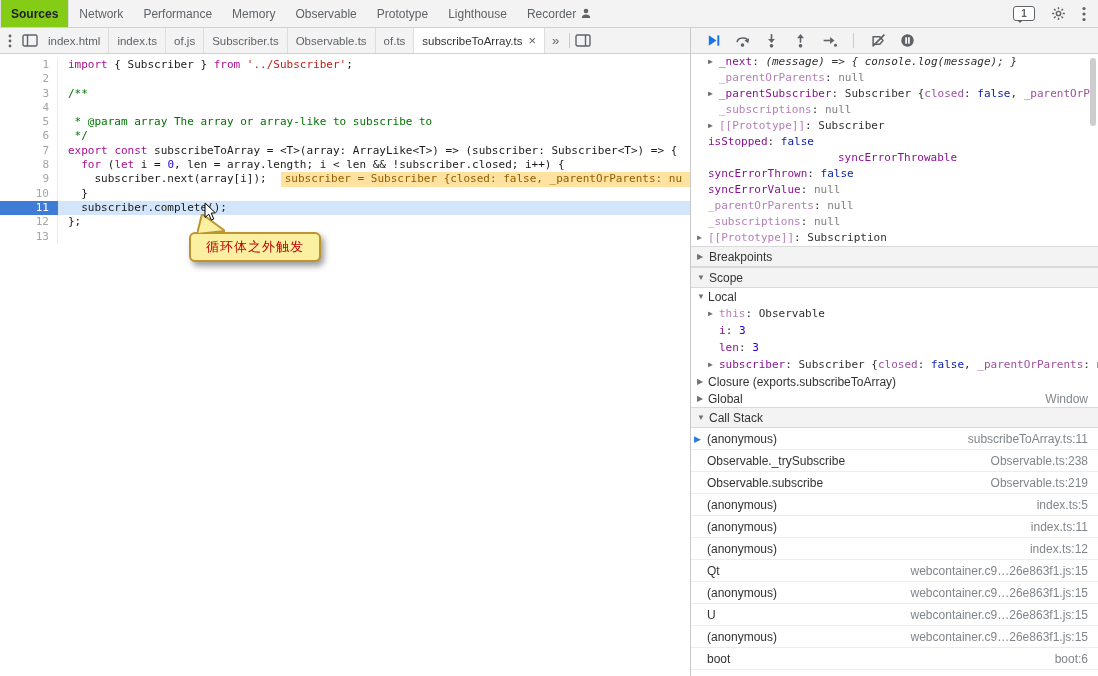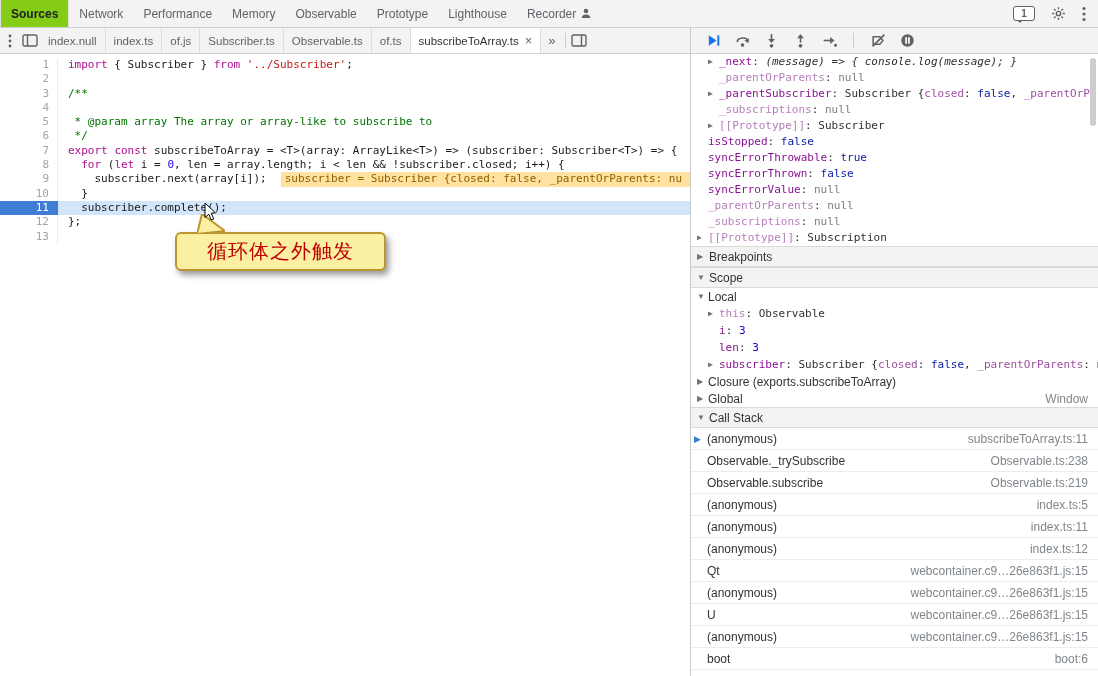--- a/index.html
+++ b/index.html
@@ -38,21 +38,21 @@
   .code-text{padding-left:10px;color:#1a1a1a}
   .code-line.current{background:#d2e5fa}
   .code-line.current .ln{background:#3f7cd6;color:#fff;border-right-color:#3f7cd6}
   .tk-kw{color:#aa0d91}
   .tk-cm{color:#007400}
   .tk-str{color:#c41a16}
   .tk-num{color:#1c00cf}
   .tk-pl{color:#1a1a1a}
   .inline-eval{margin-left:14px;background:#ffe2a0;color:#8f5f00;padding:0 4px;flex:1;overflow:hidden;white-space:pre}
 
-  .annotation{position:absolute;left:175px;top:178px;background:#fbf0a2;border:2px solid #bd952f;border-radius:6px;padding:4px 30px;font-size:20px;letter-spacing:1px;color:#c00000;box-shadow:3px 4px 6px rgba(0,0,0,.4);font-family:"Liberation Sans",sans-serif;white-space:nowrap;z-index:3}
+  .annotation{position:absolute;left:189px;top:178px;background:#fbf0a2;border:2px solid #bd952f;border-radius:6px;padding:4px 15px;font-size:13px;letter-spacing:1px;color:#c00000;box-shadow:3px 4px 6px rgba(0,0,0,.4);font-family:"Liberation Sans",sans-serif;white-space:nowrap;z-index:3}
   .anno-tail{position:absolute;left:197px;top:160px;z-index:4}
   .mouse-cursor{position:absolute;left:204px;top:148px;z-index:5}
 
   
   .sidebar{flex:1;display:flex;flex-direction:column;min-width:0;min-height:0}
   .debug-toolbar{height:26px;flex:none;background:#f3f3f3;border-bottom:1px solid #d0d0d0;display:flex;align-items:center;gap:13px;padding:0 14px}
   .dbg-btn{display:flex;align-items:center;justify-content:center;width:16px;height:16px}
   .sidebar-body{flex:1;position:relative;overflow:hidden;background:#fff}
 
   .prow{height:16px;line-height:16px;font-family:"DejaVu Sans Mono",monospace;font-size:11px;white-space:pre;overflow:hidden;display:flex;align-items:center}
@@ -149,21 +149,21 @@
           </svg>
         </span>
         <span class="tabbar-icon">
           <svg width="16" height="13" viewBox="0 0 16 13">
             <rect x="1" y="1" width="14" height="11" rx="1.5" fill="none" stroke="#5f6368" stroke-width="1.4"></rect>
             <line x1="5.5" y1="1" x2="5.5" y2="12" stroke="#5f6368" stroke-width="1.4"></line>
           </svg>
         </span>
         <div class="file-tabs">
             <div class="file-tab">
-              <span>index.null</span>
+              <span>index.html</span>
             </div>
             <div class="file-tab">
               <span>index.ts</span>
             </div>
             <div class="file-tab">
               <span>of.js</span>
             </div>
             <div class="file-tab">
               <span>Subscriber.ts</span>
             </div>
@@ -269,21 +269,21 @@
       </div>
 
       <div class="sidebar-body">
         <div id="props">
             <div class="prow" style="padding-left: 17px;"><span class="tri">▶</span><span class="pname">_next</span><span class="v-d">: </span><span class="v-fn">(message) =&gt; { console.log(message); }</span></div>
             <div class="prow faded" style="padding-left: 17px;"><span class="tri"></span><span class="pname">_parentOrParents</span><span class="v-d">: </span><span class="v-null">null</span></div>
             <div class="prow" style="padding-left: 17px;"><span class="tri">▶</span><span class="pname">_parentSubscriber</span><span class="v-d">: </span><span class="v-d">Subscriber {</span><span class="v-pn">closed</span><span class="v-d">: </span><span class="v-b">false</span><span class="v-d">, </span><span class="v-pn">_parentOrPa</span></div>
             <div class="prow faded" style="padding-left: 17px;"><span class="tri"></span><span class="pname">_subscriptions</span><span class="v-d">: </span><span class="v-null">null</span></div>
             <div class="prow faded" style="padding-left: 17px;"><span class="tri">▶</span><span class="pname">[[Prototype]]</span><span class="v-d">: </span><span class="v-d">Subscriber</span></div>
             <div class="prow" style="padding-left: 6px;"><span class="tri"></span><span class="pname">isStopped</span><span class="v-d">: </span><span class="v-b">false</span></div>
-            <div class="prow" style="padding-left: 6px;"><span class="tri"></span><span class="pname">syncErrorThrowable</span><span class="v-d">: </span><span class="v-b">true</span></div>
+            <div class="prow" style="padding-left: 6px; flex-direction: column;"><span class="tri"></span><span class="pname">syncErrorThrowable</span><span class="v-d">: </span><span class="v-b">true</span></div>
             <div class="prow" style="padding-left: 6px;"><span class="tri"></span><span class="pname">syncErrorThrown</span><span class="v-d">: </span><span class="v-b">false</span></div>
             <div class="prow" style="padding-left: 6px;"><span class="tri"></span><span class="pname">syncErrorValue</span><span class="v-d">: </span><span class="v-null">null</span></div>
             <div class="prow faded" style="padding-left: 6px;"><span class="tri"></span><span class="pname">_parentOrParents</span><span class="v-d">: </span><span class="v-null">null</span></div>
             <div class="prow faded" style="padding-left: 6px;"><span class="tri"></span><span class="pname">_subscriptions</span><span class="v-d">: </span><span class="v-null">null</span></div>
             <div class="prow faded" style="padding-left: 6px;"><span class="tri">▶</span><span class="pname">[[Prototype]]</span><span class="v-d">: </span><span class="v-d">Subscription</span></div>
           </div>
 
         <div class="sec-head">
           <span class="tri">▶</span>
           <span>Breakpoints</span>

